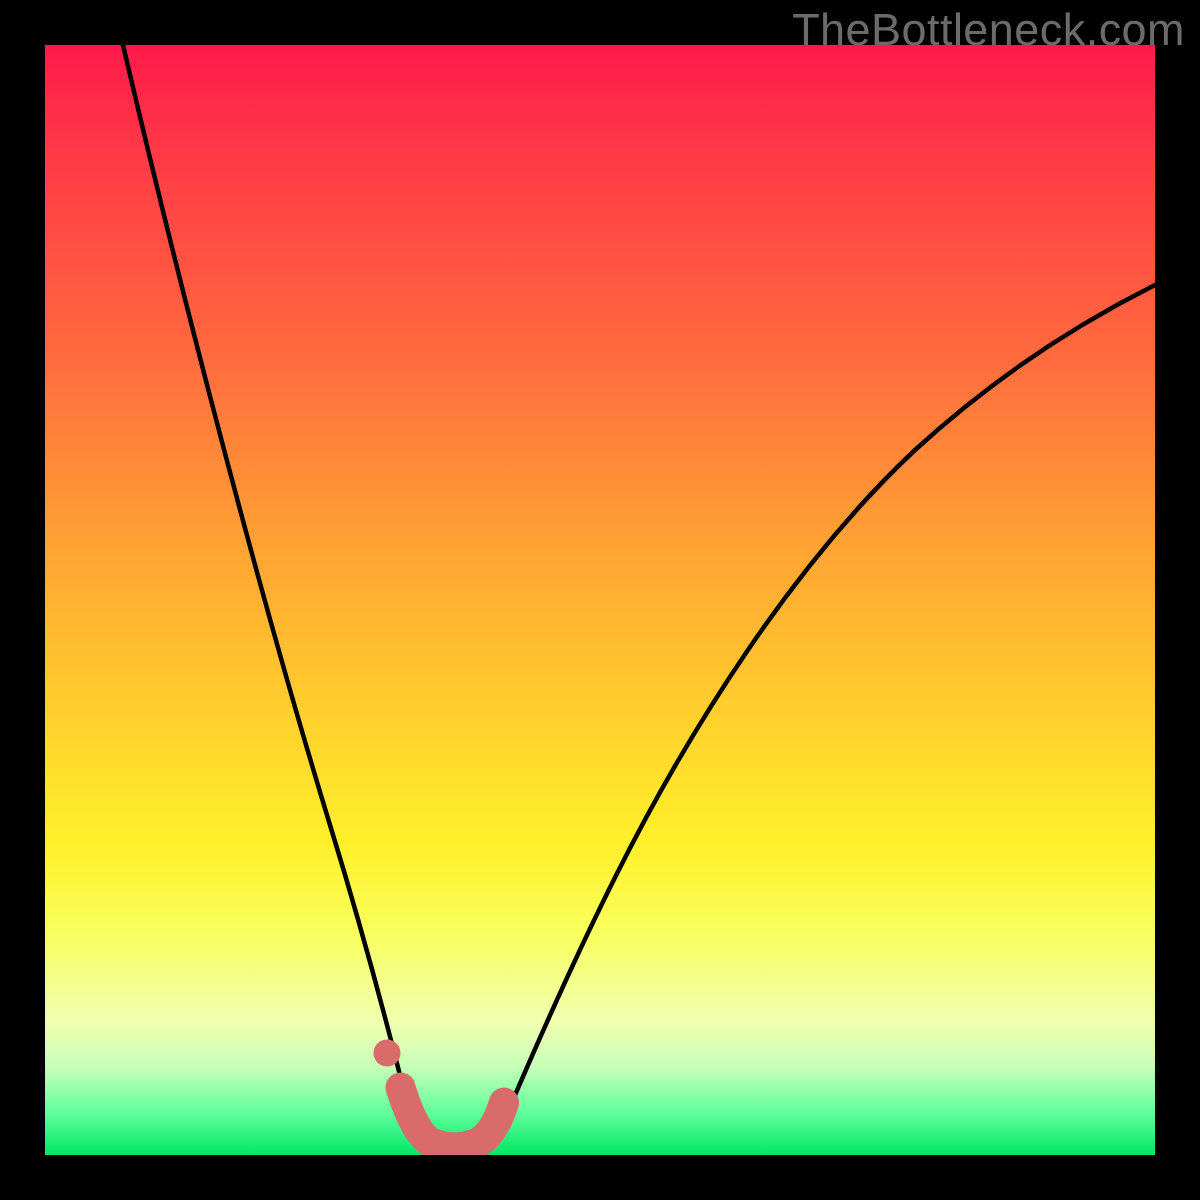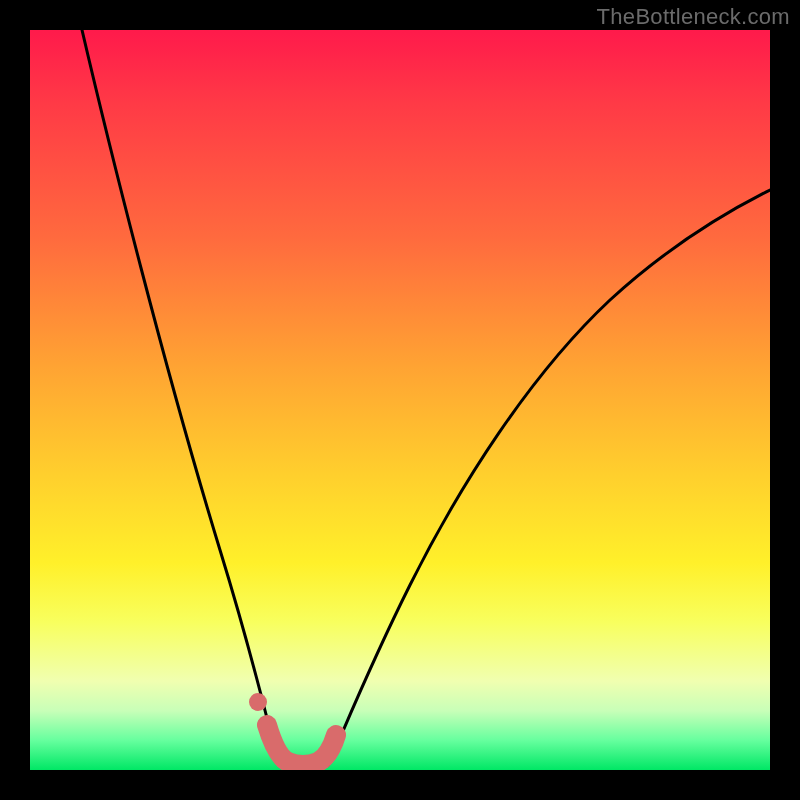--- a/index.html
+++ b/index.html
@@ -39,21 +39,21 @@
       #c8ffb8 92%,
       #66ff9e 96%,
       #00e765 100%
     );
   }
   .watermark {
     position: absolute;
     top: 4px;
     right: 10px;
     color: #6b6b6b;
-    font-size: 22px;
+    font-size: 30px;
     letter-spacing: 0.3px;
     font-weight: 500;
     margin-left: 27px;
   }
   svg.curves {
     position: absolute;
     left: 0;
     top: 0;
   }
   .curve {

